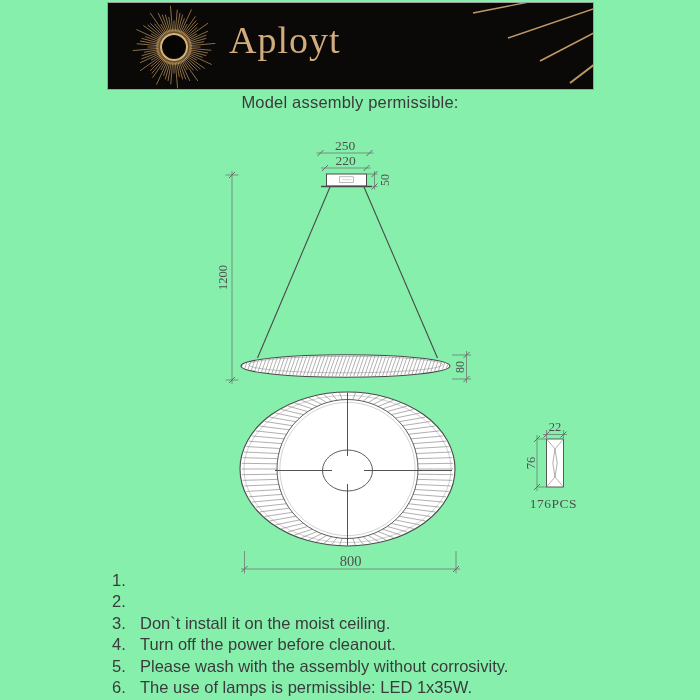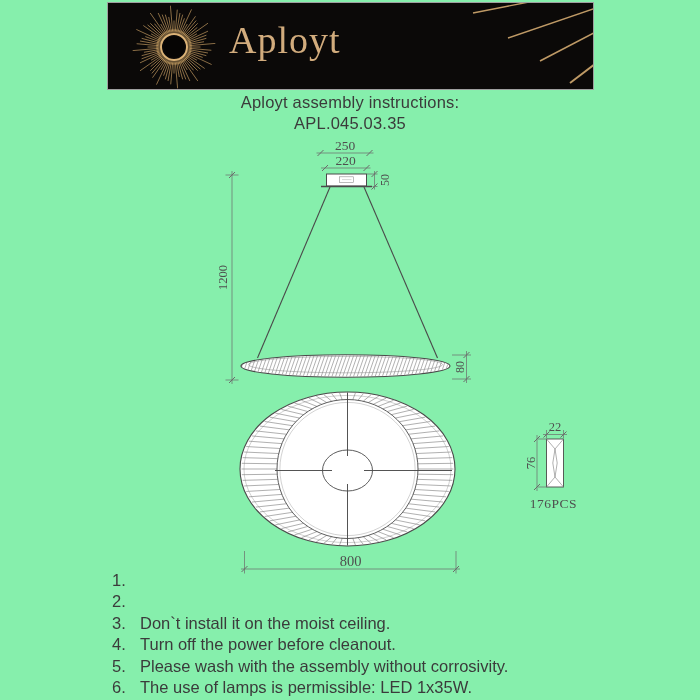--- a/index.html
+++ b/index.html
@@ -115,22 +115,21 @@
           <line x1="620" y1="-40" x2="553" y2="160" stroke="#c9a26b" stroke-width="2.52" opacity="0.95"></line>
           <line x1="620" y1="-40" x2="570" y2="180" stroke="#c9a26b" stroke-width="2.6799999999999997" opacity="0.95"></line>
           <line x1="620" y1="-40" x2="584" y2="200" stroke="#c9a26b" stroke-width="2.84" opacity="0.95"></line>
           <line x1="620" y1="-40" x2="596" y2="220" stroke="#c9a26b" stroke-width="3" opacity="0.95"></line>
         </g>
     </svg>
     <div class="brand">Aployt</div>
   </div>
 
   <div class="title-block">
-    <div>Aployt assembly instructions:</div>
-    <div>APL.045.03.35</div>
+    <div>Model assembly permissible:</div>
   </div>
 
   <div class="drawing">
     <svg width="700" height="700" viewBox="0 0 700 700">
       <defs>
         <clipPath id="sideClip">
             <ellipse cx="337.5" cy="366" rx="103.5" ry="10.6"></ellipse>
           </clipPath>
       </defs>
 

